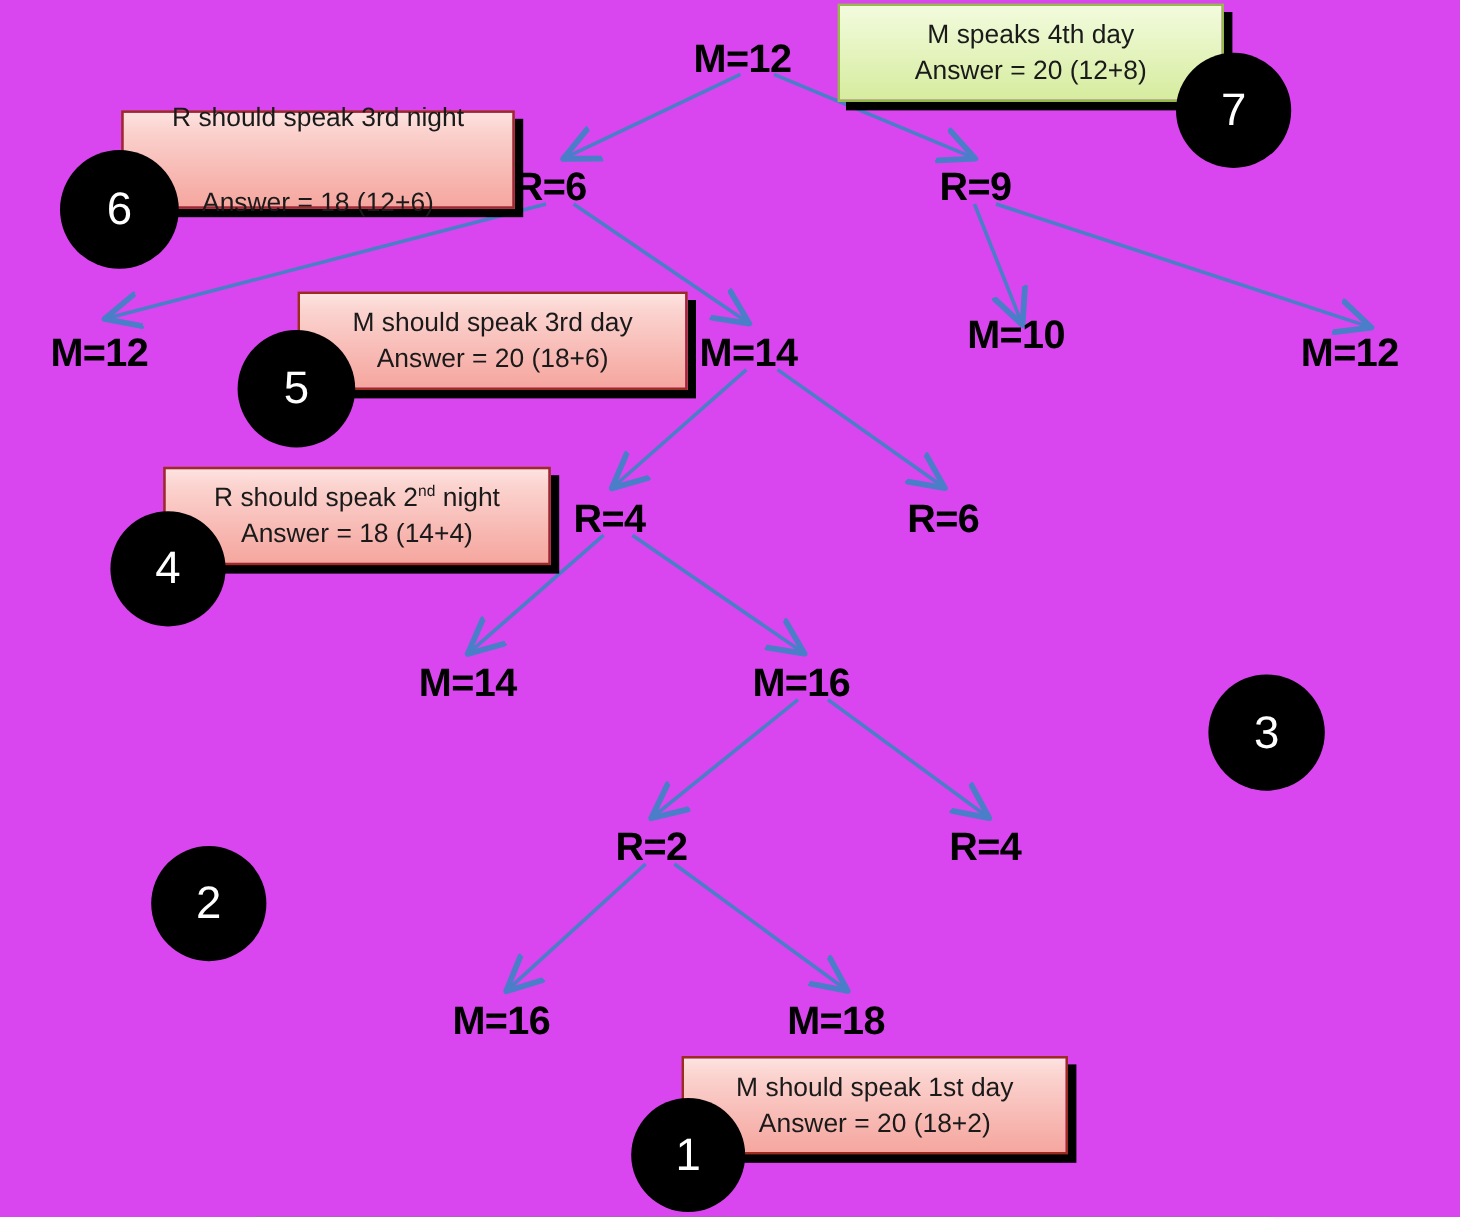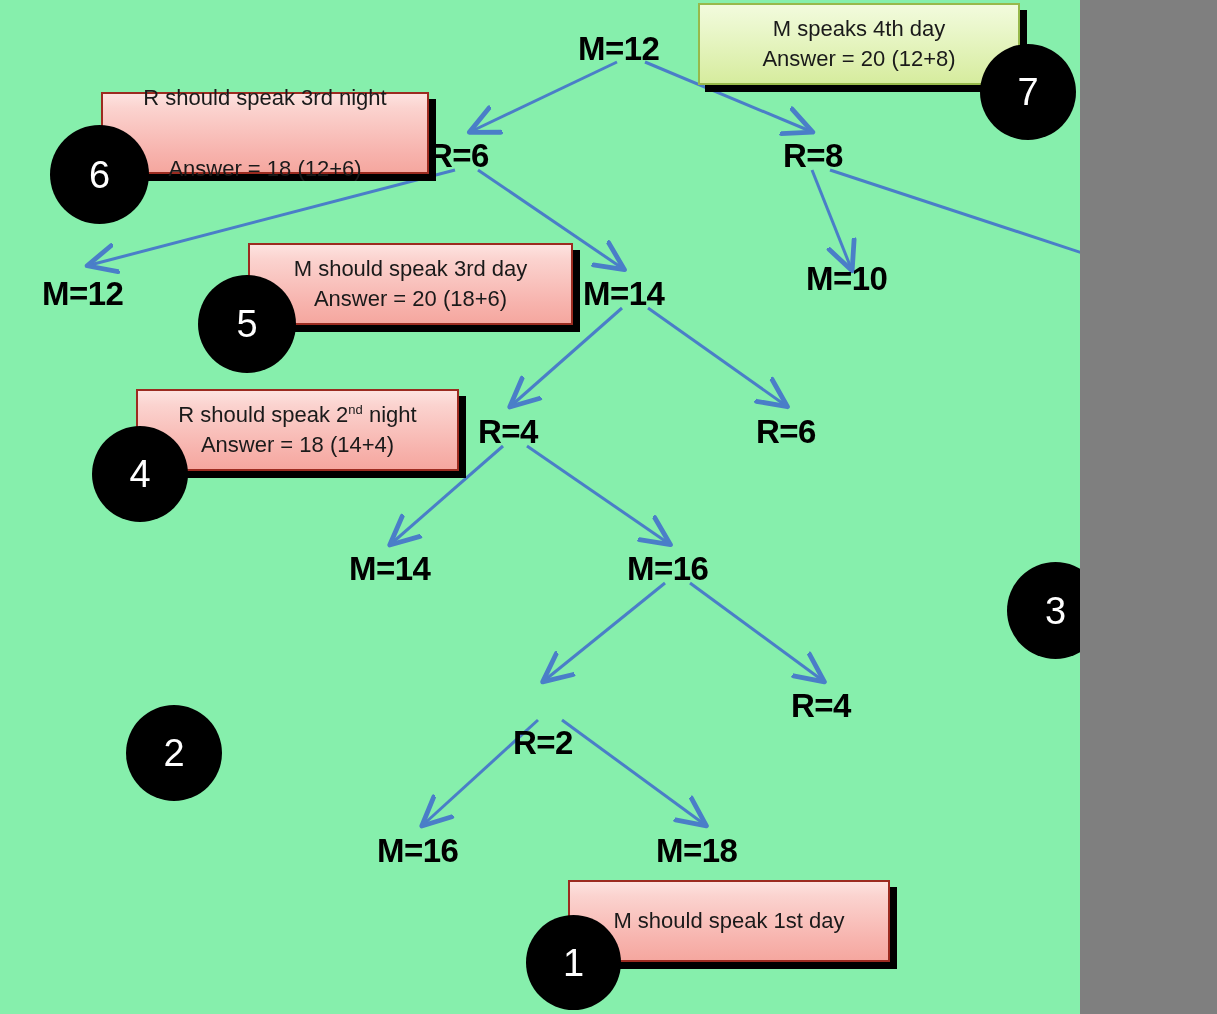--- a/index.html
+++ b/index.html
@@ -3,23 +3,23 @@
 <meta charset="utf-8">
 <title>Game Tree Diagram</title>
 <style>
   html, body {
     margin: 0;
     padding: 0;
     background: #7f7f7f;
   }
   #stage {
     position: relative;
-    width: 1080px;
+    width: 1217px;
     height: 1014px;
-    background: #86efac;
+    background: #d946ef;
     overflow: hidden;
     font-family: "Liberation Sans", sans-serif;
   }
   #edges {
     position: absolute;
     left: 0;
     top: 0;
     width: 1217px;
     height: 1014px;
     pointer-events: none;
@@ -127,30 +127,30 @@
       <line x1="690" y1="583" x2="822" y2="680"></line>
 
       <line x1="538" y1="720" x2="424" y2="824"></line>
 
       <line x1="562" y1="720" x2="704" y2="824"></line>
     </g>
   </svg>
 
   <div class="node-label" style="left:578px;  top:32px;">M=12</div>
   <div class="node-label" style="left:429px;  top:139px;">R=6</div>
-  <div class="node-label" style="left:783px;  top:139px;">R=8</div>
+  <div class="node-label" style="left:783px;  top:139px;">R=9</div>
   <div class="node-label" style="left:42px;   top:277px;">M=12</div>
   <div class="node-label" style="left:583px;  top:277px;">M=14</div>
   <div class="node-label" style="left:806px;  top:262px;">M=10</div>
   <div class="node-label" style="left:1084px; top:277px;">M=12</div>
   <div class="node-label" style="left:478px;  top:415px;">R=4</div>
   <div class="node-label" style="left:756px;  top:415px;">R=6</div>
   <div class="node-label" style="left:349px;  top:552px;">M=14</div>
   <div class="node-label" style="left:627px;  top:552px;">M=16</div>
-  <div class="node-label" style="left:513px;  top:689px;margin-top:37px;">R=2</div>
+  <div class="node-label" style="left:513px;  top:689px;">R=2</div>
   <div class="node-label" style="left:791px;  top:689px;">R=4</div>
   <div class="node-label" style="left:377px;  top:834px;">M=16</div>
   <div class="node-label" style="left:656px;  top:834px;">M=18</div>
 
   <div class="callout green" style="left:698px; top:3px; width:322px; height:82px;">
     <div class="line"><span>M speaks 4th day</span><sup></sup><span></span></div>
     <div class="line">Answer = 20 (12+8)</div>
   </div>
   <div class="badge" style="left:980px; top:44px; width:96px; height:96px;">7</div>
 
@@ -171,16 +171,17 @@
     <div class="line">Answer = 18 (14+4)</div>
   </div>
   <div class="badge" style="left:92px; top:426px; width:96px; height:96px;">4</div>
 
   <div class="badge" style="left:1007px; top:562px; width:97px; height:97px;">3</div>
 
   <div class="badge" style="left:126px; top:705px; width:96px; height:96px;">2</div>
 
   <div class="callout pink" style="left:568px; top:880px; width:322px; height:82px;">
     <div class="line"><span>M should speak 1st day</span><sup></sup><span></span></div>
+    <div class="line">Answer = 20 (18+2)</div>
   </div>
   <div class="badge" style="left:526px; top:915px; width:95px; height:95px;">1</div>
 
 </div>
 
 </body></html>

